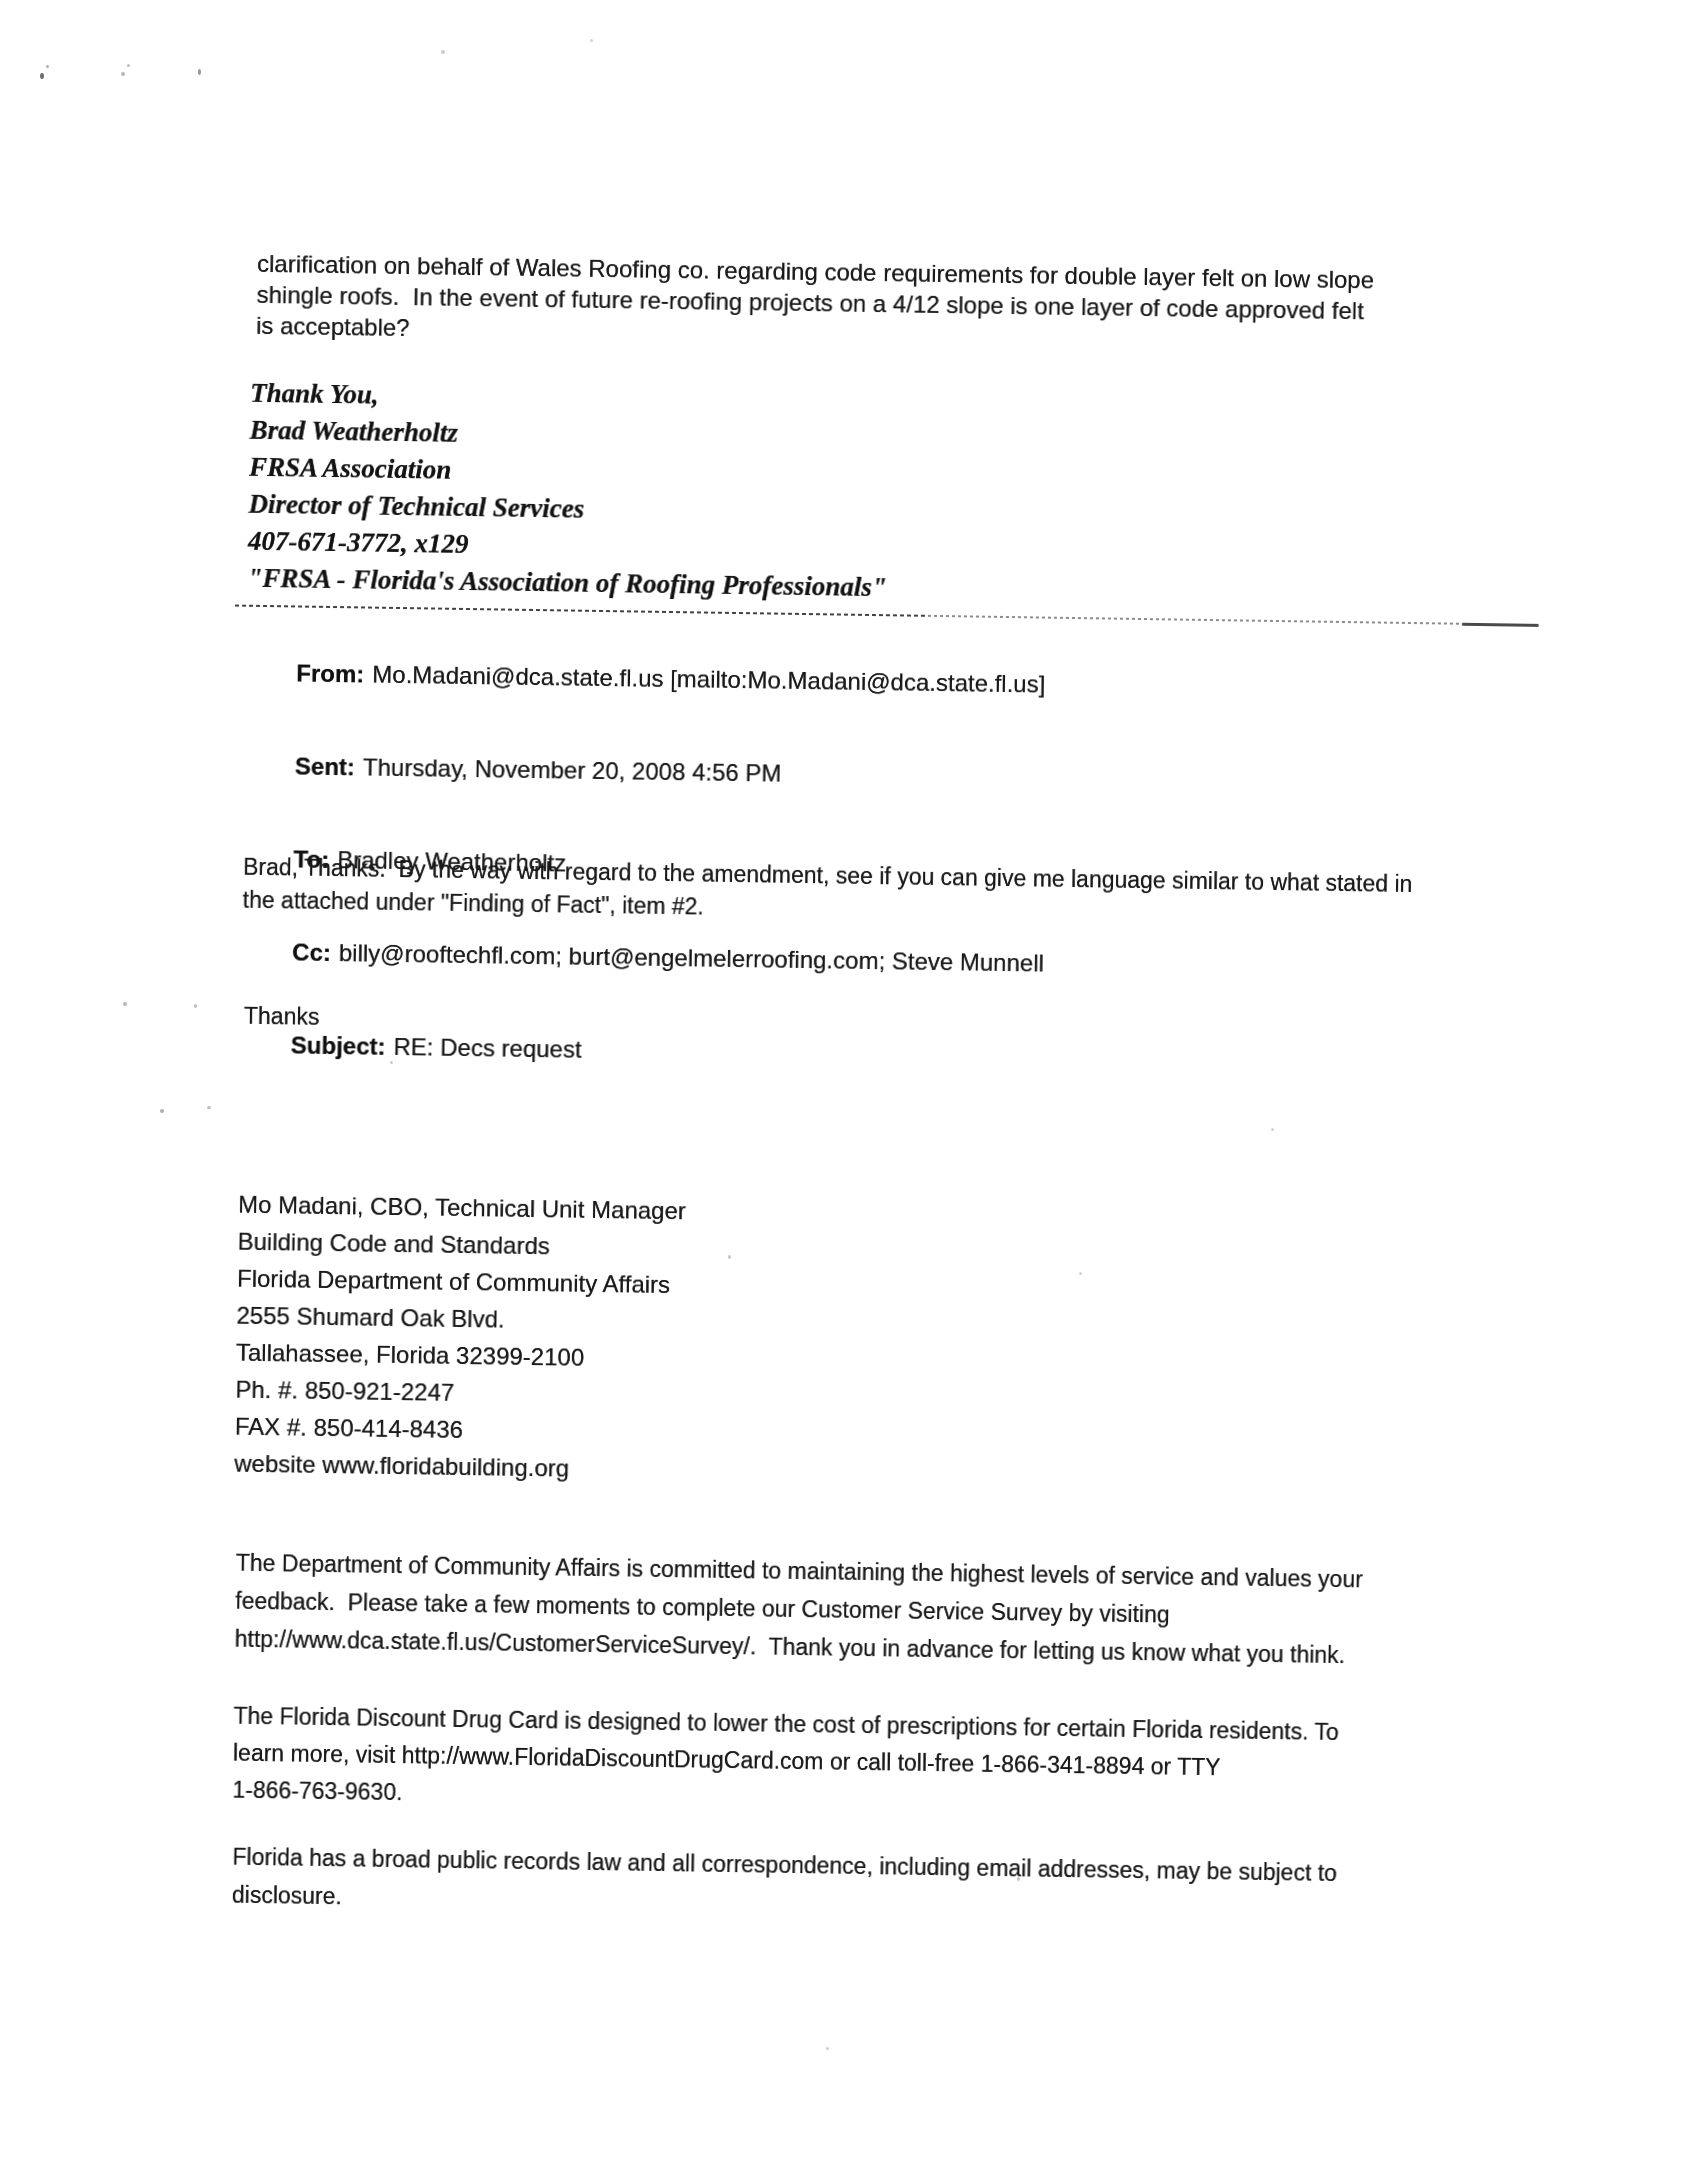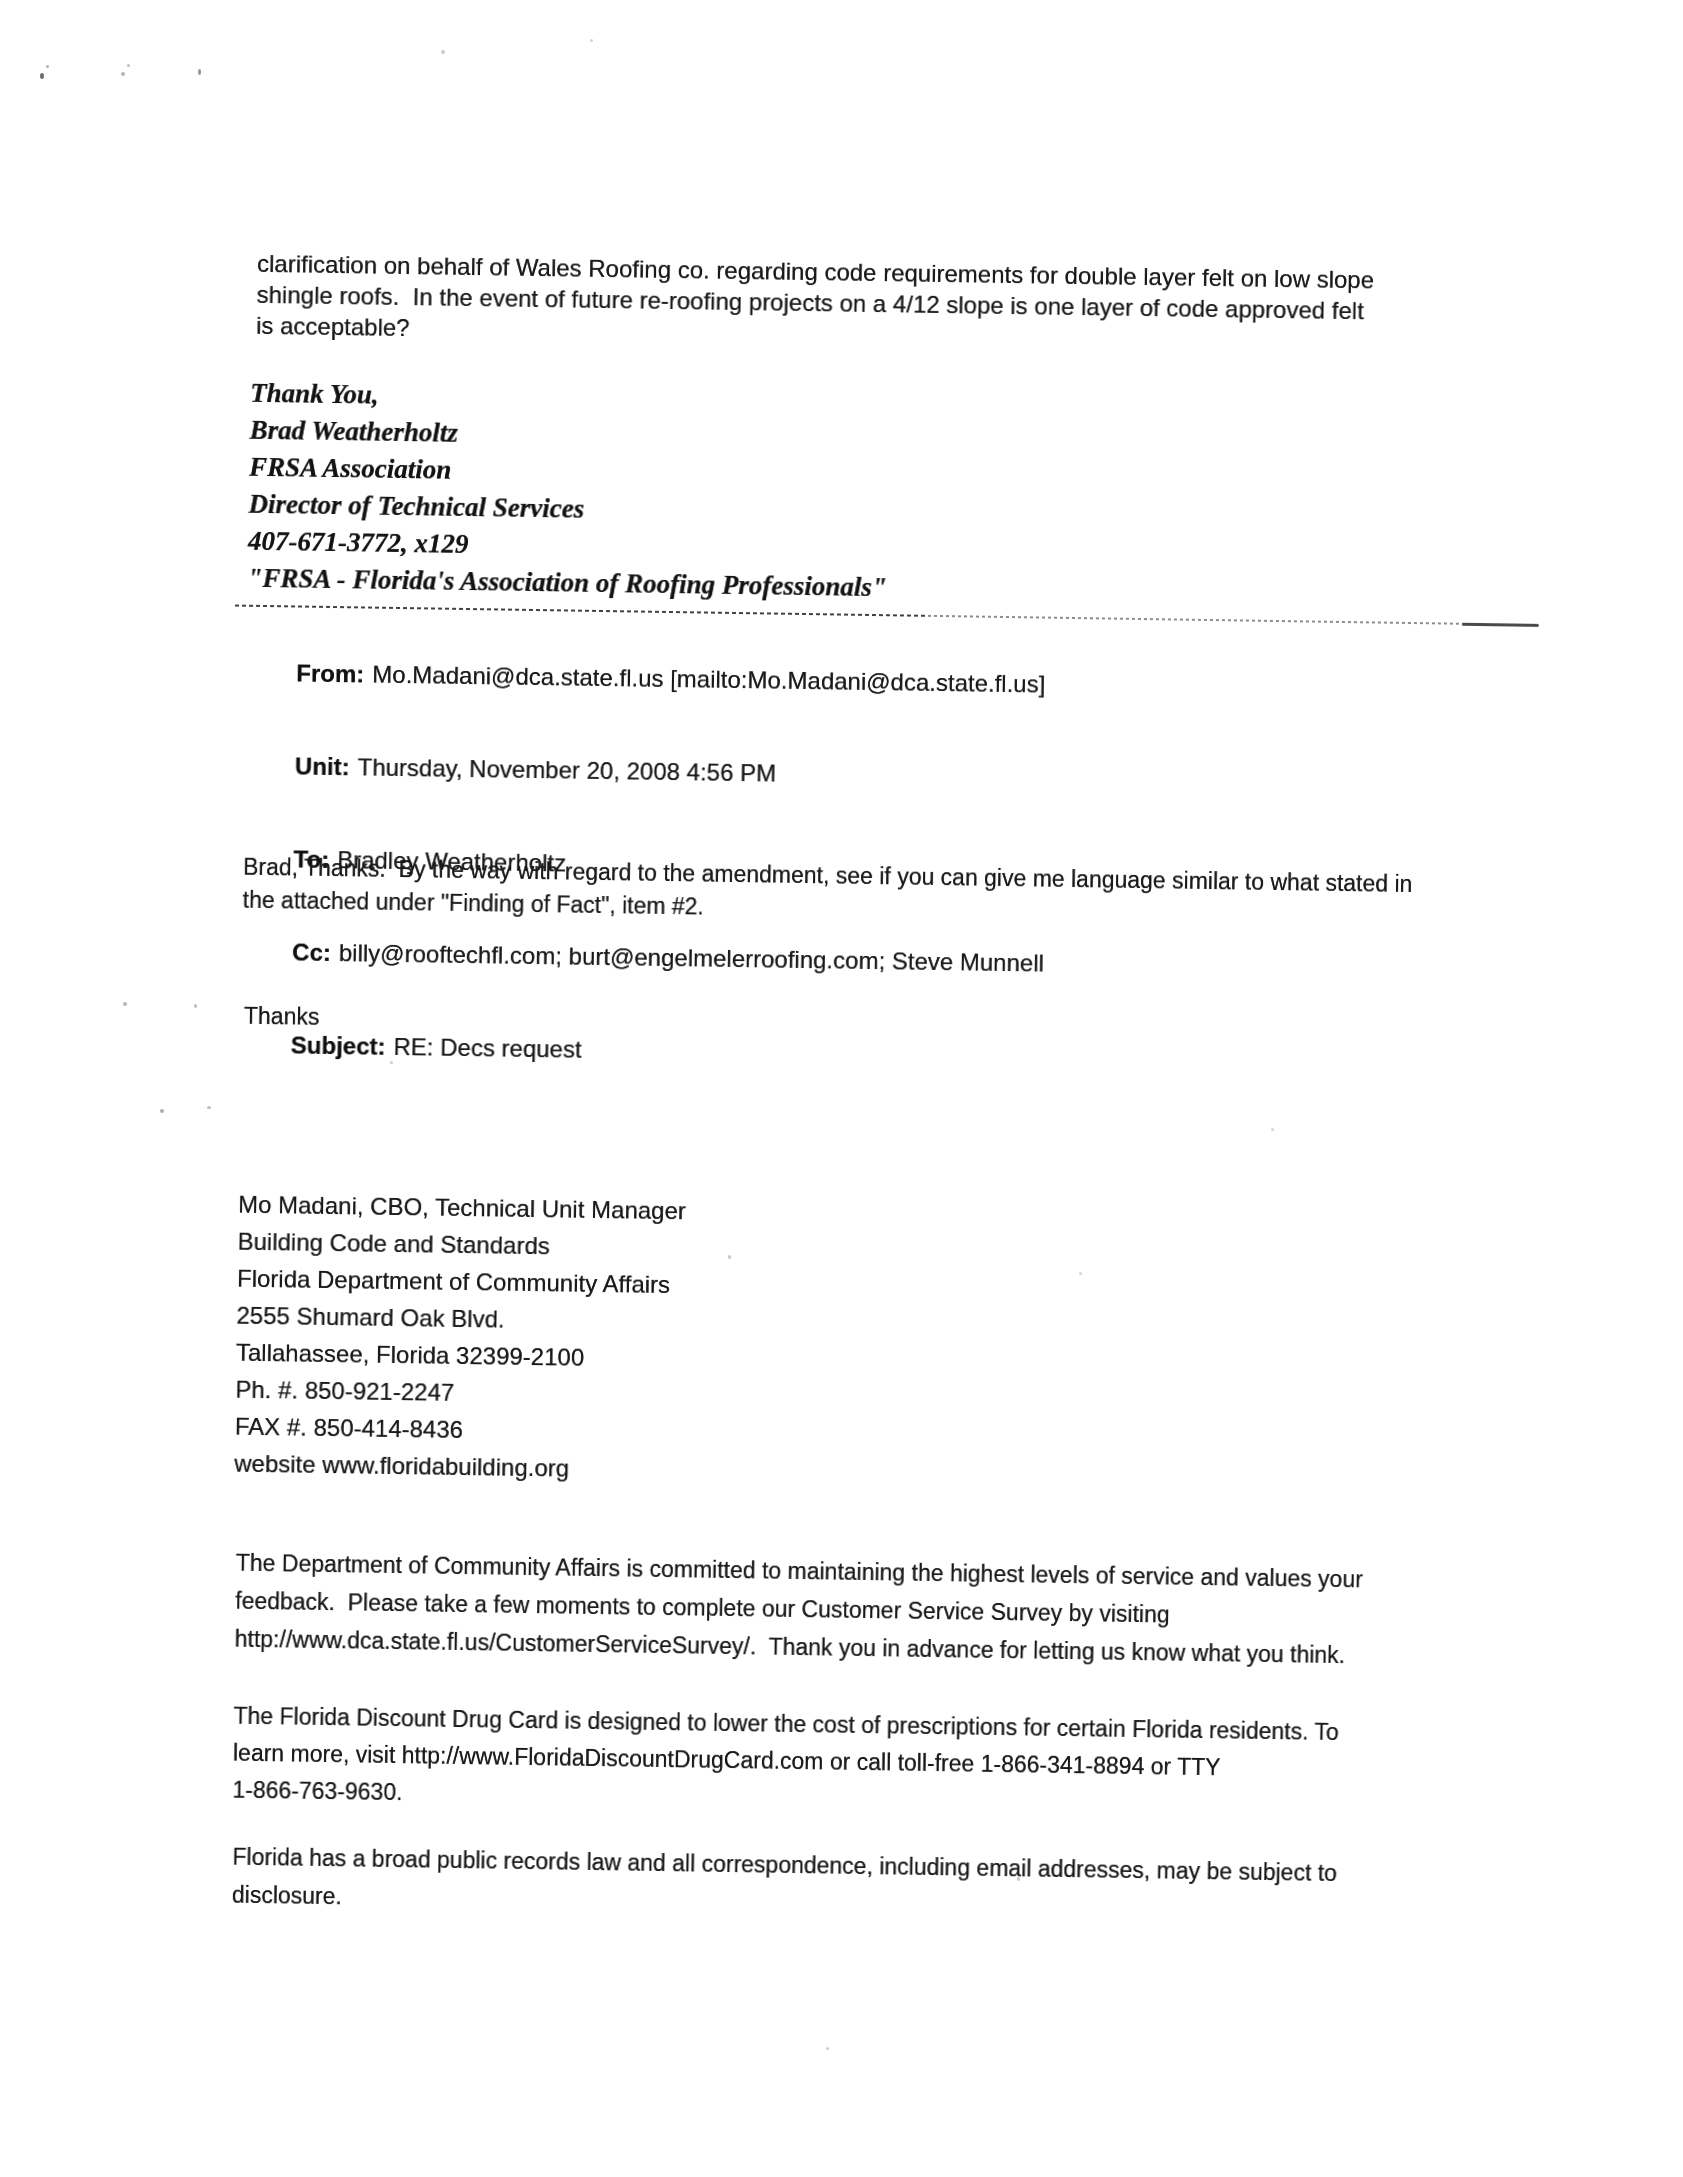--- a/index.html
+++ b/index.html
@@ -116,21 +116,21 @@
 
     <div class="sep-a"></div>
     <div class="sep-b"></div>
     <div class="sep-c"></div>
 
     <div class="block reply-header">
       <div class="line">
         <span class="lbl">From:</span><span>Mo.Madani@dca.state.fl.us [mailto:Mo.Madani@dca.state.fl.us]</span>
       </div>
       <div class="line">
-        <span class="lbl">Unit:</span><span>Thursday, November 20, 2008 4:56 PM</span>
+        <span class="lbl">Sent:</span><span>Thursday, November 20, 2008 4:56 PM</span>
       </div>
       <div class="line">
         <span class="lbl">To:</span><span>Bradley Weatherholtz</span>
       </div>
       <div class="line">
         <span class="lbl">Cc:</span><span>billy@rooftechfl.com; burt@engelmelerroofing.com; Steve Munnell</span>
       </div>
       <div class="line">
         <span class="lbl">Subject:</span><span>RE: Decs request</span>
       </div>

